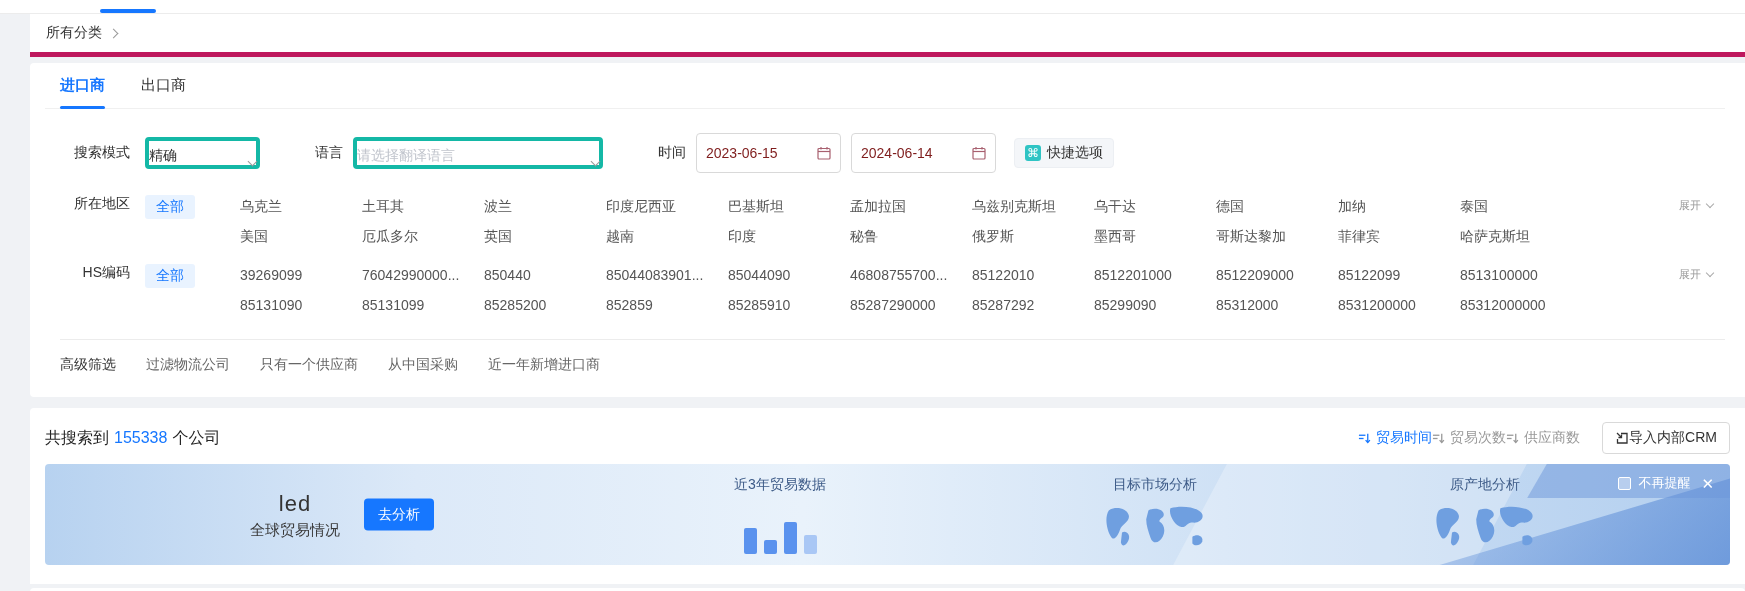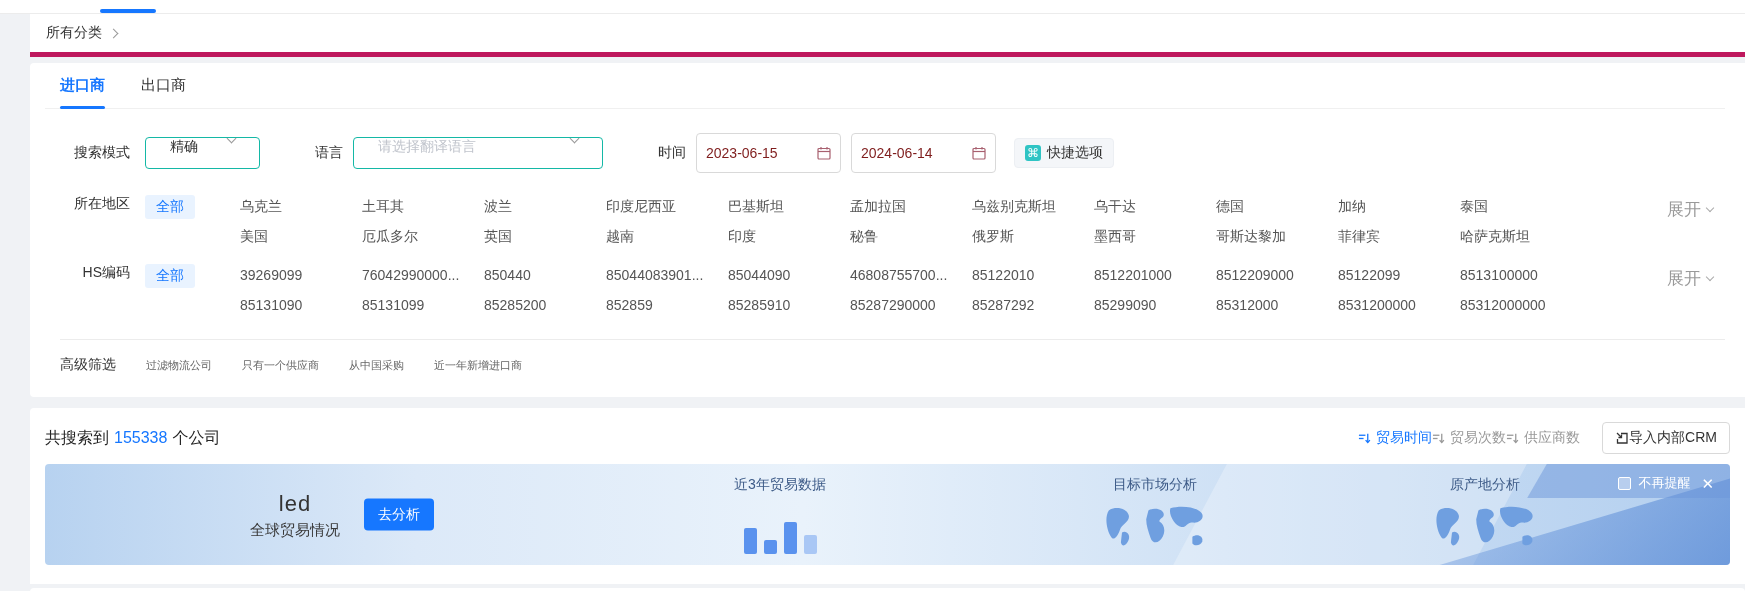--- a/index.html
+++ b/index.html
@@ -19,46 +19,46 @@
 
   
   .filter-card { margin:6px 0 0 30px; background:#fff; border-radius:4px 0 0 4px; padding:0 20px 24px 15px; height:334px; }
   .tabs { display:flex; gap:36px; height:46px; align-items:center; border-bottom:1px solid #f0f0f0; padding-left:15px; }
   .tab { font-size:15px; color:#333; height:100%; display:flex; align-items:center; position:relative; cursor:pointer; }
   .tab.active { color:#1677ff; font-weight:bold; }
   .tab.active::after { content:""; position:absolute; left:0; right:0; bottom:-1px; height:3px; background:#1677ff; border-radius:2px; }
 
   .search-row { display:flex; align-items:center; margin-top:24px; }
   .flabel { width:85px; text-align:right; font-size:14px; color:#333; flex:none; }
-  .select-box { height:32px; border:1px solid #14b8a6; border-radius:4px; display:flex; align-items:flex-start; justify-content:space-between; padding:0 24px; font-size:14px; color:#333; background:#fff; cursor:pointer; }
+  .select-box { height:32px; border:4px solid #14b8a6; border-radius:4px; display:flex; align-items:flex-end; justify-content:space-between; padding:0 0; font-size:14px; color:#333; background:#fff; cursor:pointer; }
   .select-box .ph { color:#c0c4cc; }
   .sb-mode { width:115px; margin-left:15px; }
   .sb-lang { width:250px; margin-left:10px; }
   .lbl-lang { width:auto; margin-left:55px; }
   .lbl-time { width:auto; margin-left:55px; }
   .date-box { width:145px; height:40px; border:1px solid #d9d9d9; border-radius:4px; display:flex; align-items:center; justify-content:space-between; padding:0 9px; font-size:14px; color:#7f1d1d; background:#fff; cursor:pointer; margin-left:10px; }
   .cal-icon { width:14px; height:14px; }
   .quick-btn { margin-left:18px; height:30px; display:flex; align-items:center; gap:6px; background:#f4f6f9; border:1px solid #eceff3; border-radius:4px; padding:0 10px; font-size:14px; color:#333; cursor:pointer; }
   .cmd-badge { width:16px; height:16px; background:#2fc4c4; color:#fff; border-radius:3px; font-size:12px; line-height:16px; text-align:center; }
 
   .filter-row { display:flex; margin-top:22px; align-items:flex-start; position:relative; padding-right:70px; }
   .filter-row.hs { margin-top:16px; }
   .chip { margin-left:15px; background:#e9f3ff; color:#1677ff; font-size:14px; padding:3px 11px; border-radius:3px; flex:none; cursor:pointer; }
   .cell-grids { margin-left:45px; }
   .cell-grid { display:grid; grid-template-columns:repeat(10,122px) 130px; }
   .cell-grid + .cell-grid { margin-top:7px; }
   .cell { font-size:14px; color:#555; line-height:23px; white-space:nowrap; overflow:hidden; cursor:pointer; }
-  .expand { position:absolute; right:12px; top:3px; font-size:17px; color:#999; display:flex; align-items:center; gap:6px; cursor:pointer; }
+  .expand { position:absolute; right:12px; top:3px; font-size:11px; color:#999; display:flex; align-items:center; gap:6px; cursor:pointer; }
   .expand .chev { border-color:#aaa; width:6px; height:6px; }
 
   .divider { height:1px; background:#ececec; margin:22px 0 0 15px; }
   .advanced-row { display:flex; align-items:center; margin-top:16px; padding-left:15px; gap:30px; }
   .adv-label { font-size:14px; color:#333; }
   .adv-options { display:flex; gap:30px; }
-  .adv-item { font-size:11px; color:#666; cursor:pointer; }
+  .adv-item { font-size:14px; color:#666; cursor:pointer; }
 
   
   .results-card { margin:11px 0 0 30px; background:#fff; border-radius:4px 0 0 0; padding:14px 15px 0 15px; height:176px; }
   .results-header { display:flex; align-items:center; justify-content:space-between; height:32px; }
   .found { font-size:16px; color:#262626; display:flex; align-items:center; gap:5px; }
   .found .count { color:#1677ff; }
   .header-right { display:flex; align-items:center; gap:22px; }
   .sorts { display:flex; align-items:center; }
   .sort-item { display:flex; align-items:center; gap:5px; font-size:14px; color:#999; cursor:pointer; }
   .sort-item.active { color:#1677ff; }

